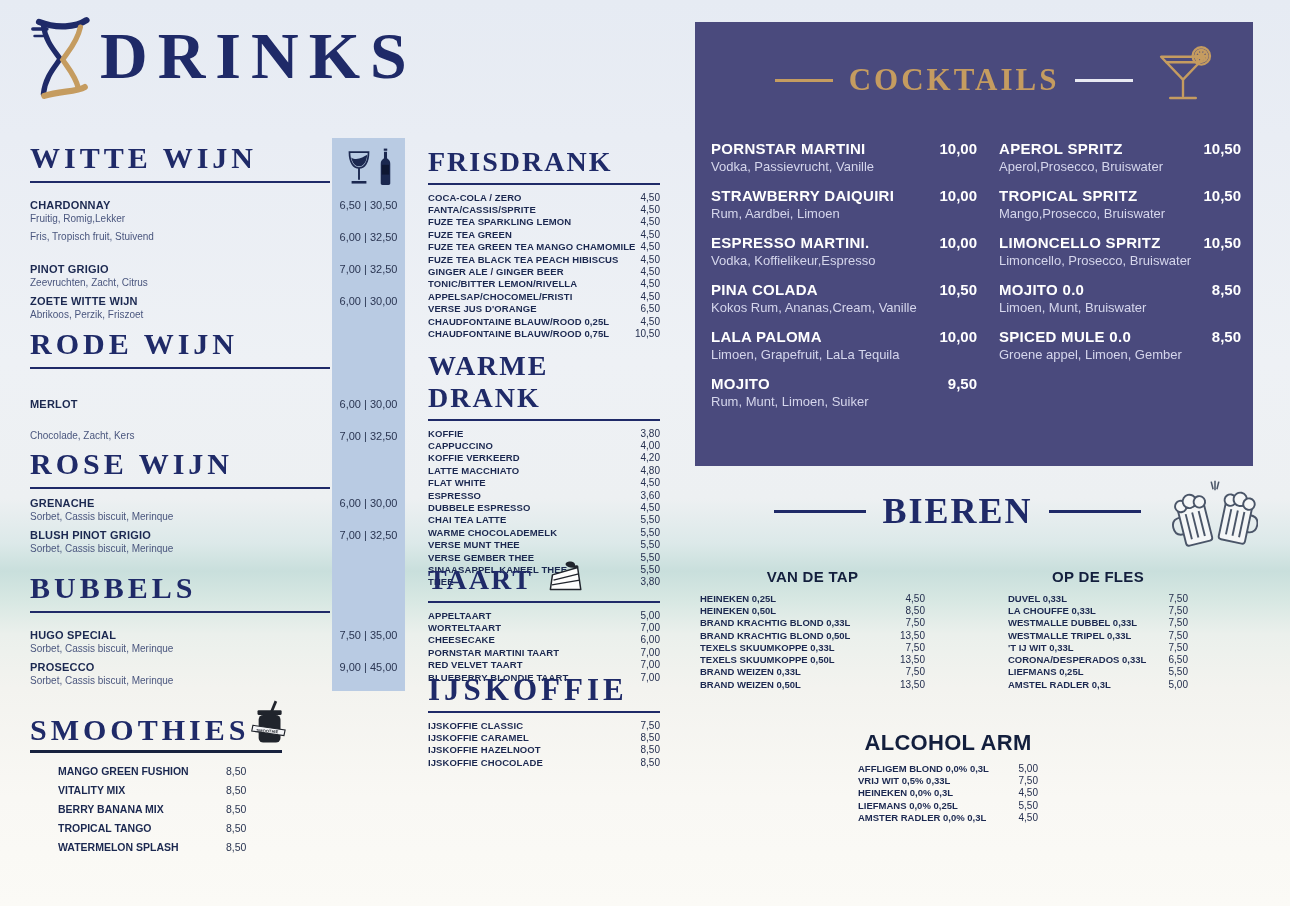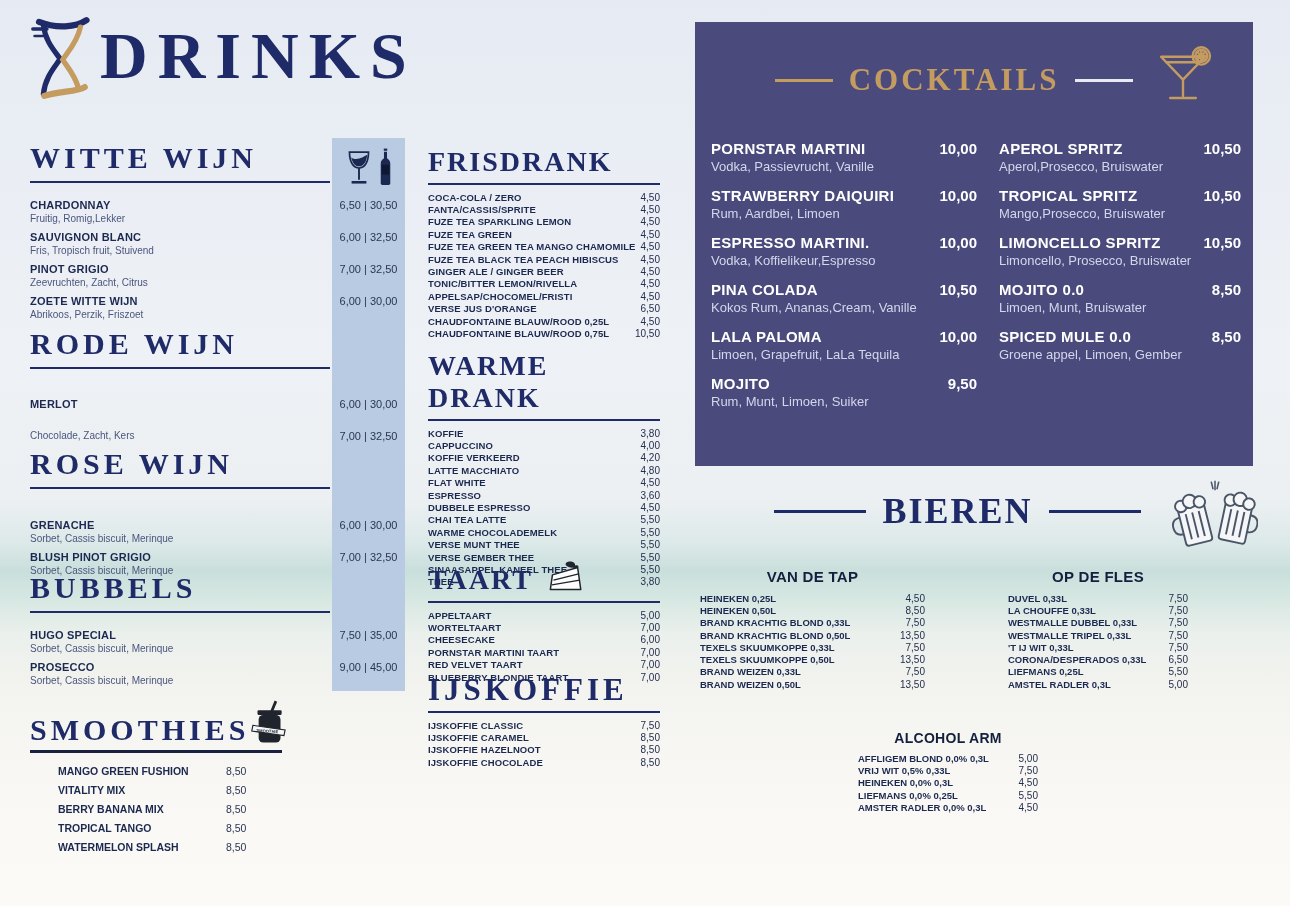--- a/index.html
+++ b/index.html
@@ -67,21 +67,21 @@
     justify-content:center;gap:16px;}
   #bierhead .btitle{font-family:"Liberation Serif","DejaVu Serif",serif;font-weight:700;font-size:36px;
     letter-spacing:2px;color:#1f2a68;}
   .bdash{width:92px;height:3px;background:#1f2a68;}
   #beer-mugs{position:absolute;left:1172px;top:476px;}
   .blist{position:absolute;}
   #tap{left:700px;top:568px;width:225px;}
   #fles{left:1008px;top:568px;width:180px;}
   #arm{left:858px;top:730px;width:180px;}
   .btit{font-size:15px;font-weight:700;color:#131f3d;text-align:center;letter-spacing:.3px;margin-bottom:7px;}
-  .btit.big{font-size:14px;margin-bottom:6px;}
+  .btit.big{font-size:22px;margin-bottom:6px;}
   .brow{display:flex;justify-content:space-between;height:12.3px;align-items:center;}
   .bname{font-size:9.5px;font-weight:700;color:#1b2850;white-space:nowrap;}
   .bprice{font-size:10px;color:#242e4e;}
 </style>
 </head>
 <body>
 
 <div id="page">
 
   <svg id="logo" viewBox="0 0 70 100">
@@ -116,21 +116,20 @@
     <div class="lhead">WITTE WIJN</div>
     <div class="lline"></div>
     <div class="litems">
       <div class="witem">
         <div class="wname">CHARDONNAY</div>
         <div class="wdesc">Fruitig, Romig,Lekker</div>
         <div class="wprice">6,50 | 30,50</div>
       </div>
 
       <div class="witem">
-        <div class="wname">SAUVIGNON BLANC</div>
         <div class="wdesc">Fris, Tropisch fruit, Stuivend</div>
         <div class="wprice">6,00 | 32,50</div>
       </div>
 
       <div class="witem">
         <div class="wname">PINOT GRIGIO</div>
         <div class="wdesc">Zeevruchten, Zacht, Citrus</div>
         <div class="wprice">7,00 | 32,50</div>
       </div>
 
@@ -156,21 +155,21 @@
         <div class="wdesc">Chocolade, Zacht, Kers</div>
         <div class="wprice">7,00 | 32,50</div>
       </div>
     </div>
 
   </div>
 
   <div class="lsec" style="top:448px">
     <div class="lhead">ROSE WIJN</div>
     <div class="lline"></div>
-    <div class="litems" style="margin-top:29px">
+    <div class="litems" style="margin-top:7px">
       <div class="witem">
         <div class="wname">GRENACHE</div>
         <div class="wdesc">Sorbet, Cassis biscuit, Merinque</div>
         <div class="wprice">6,00 | 30,00</div>
       </div>
 
       <div class="witem">
         <div class="wname">BLUSH PINOT GRIGIO</div>
         <div class="wdesc">Sorbet, Cassis biscuit, Merinque</div>
         <div class="wprice">7,00 | 32,50</div>

